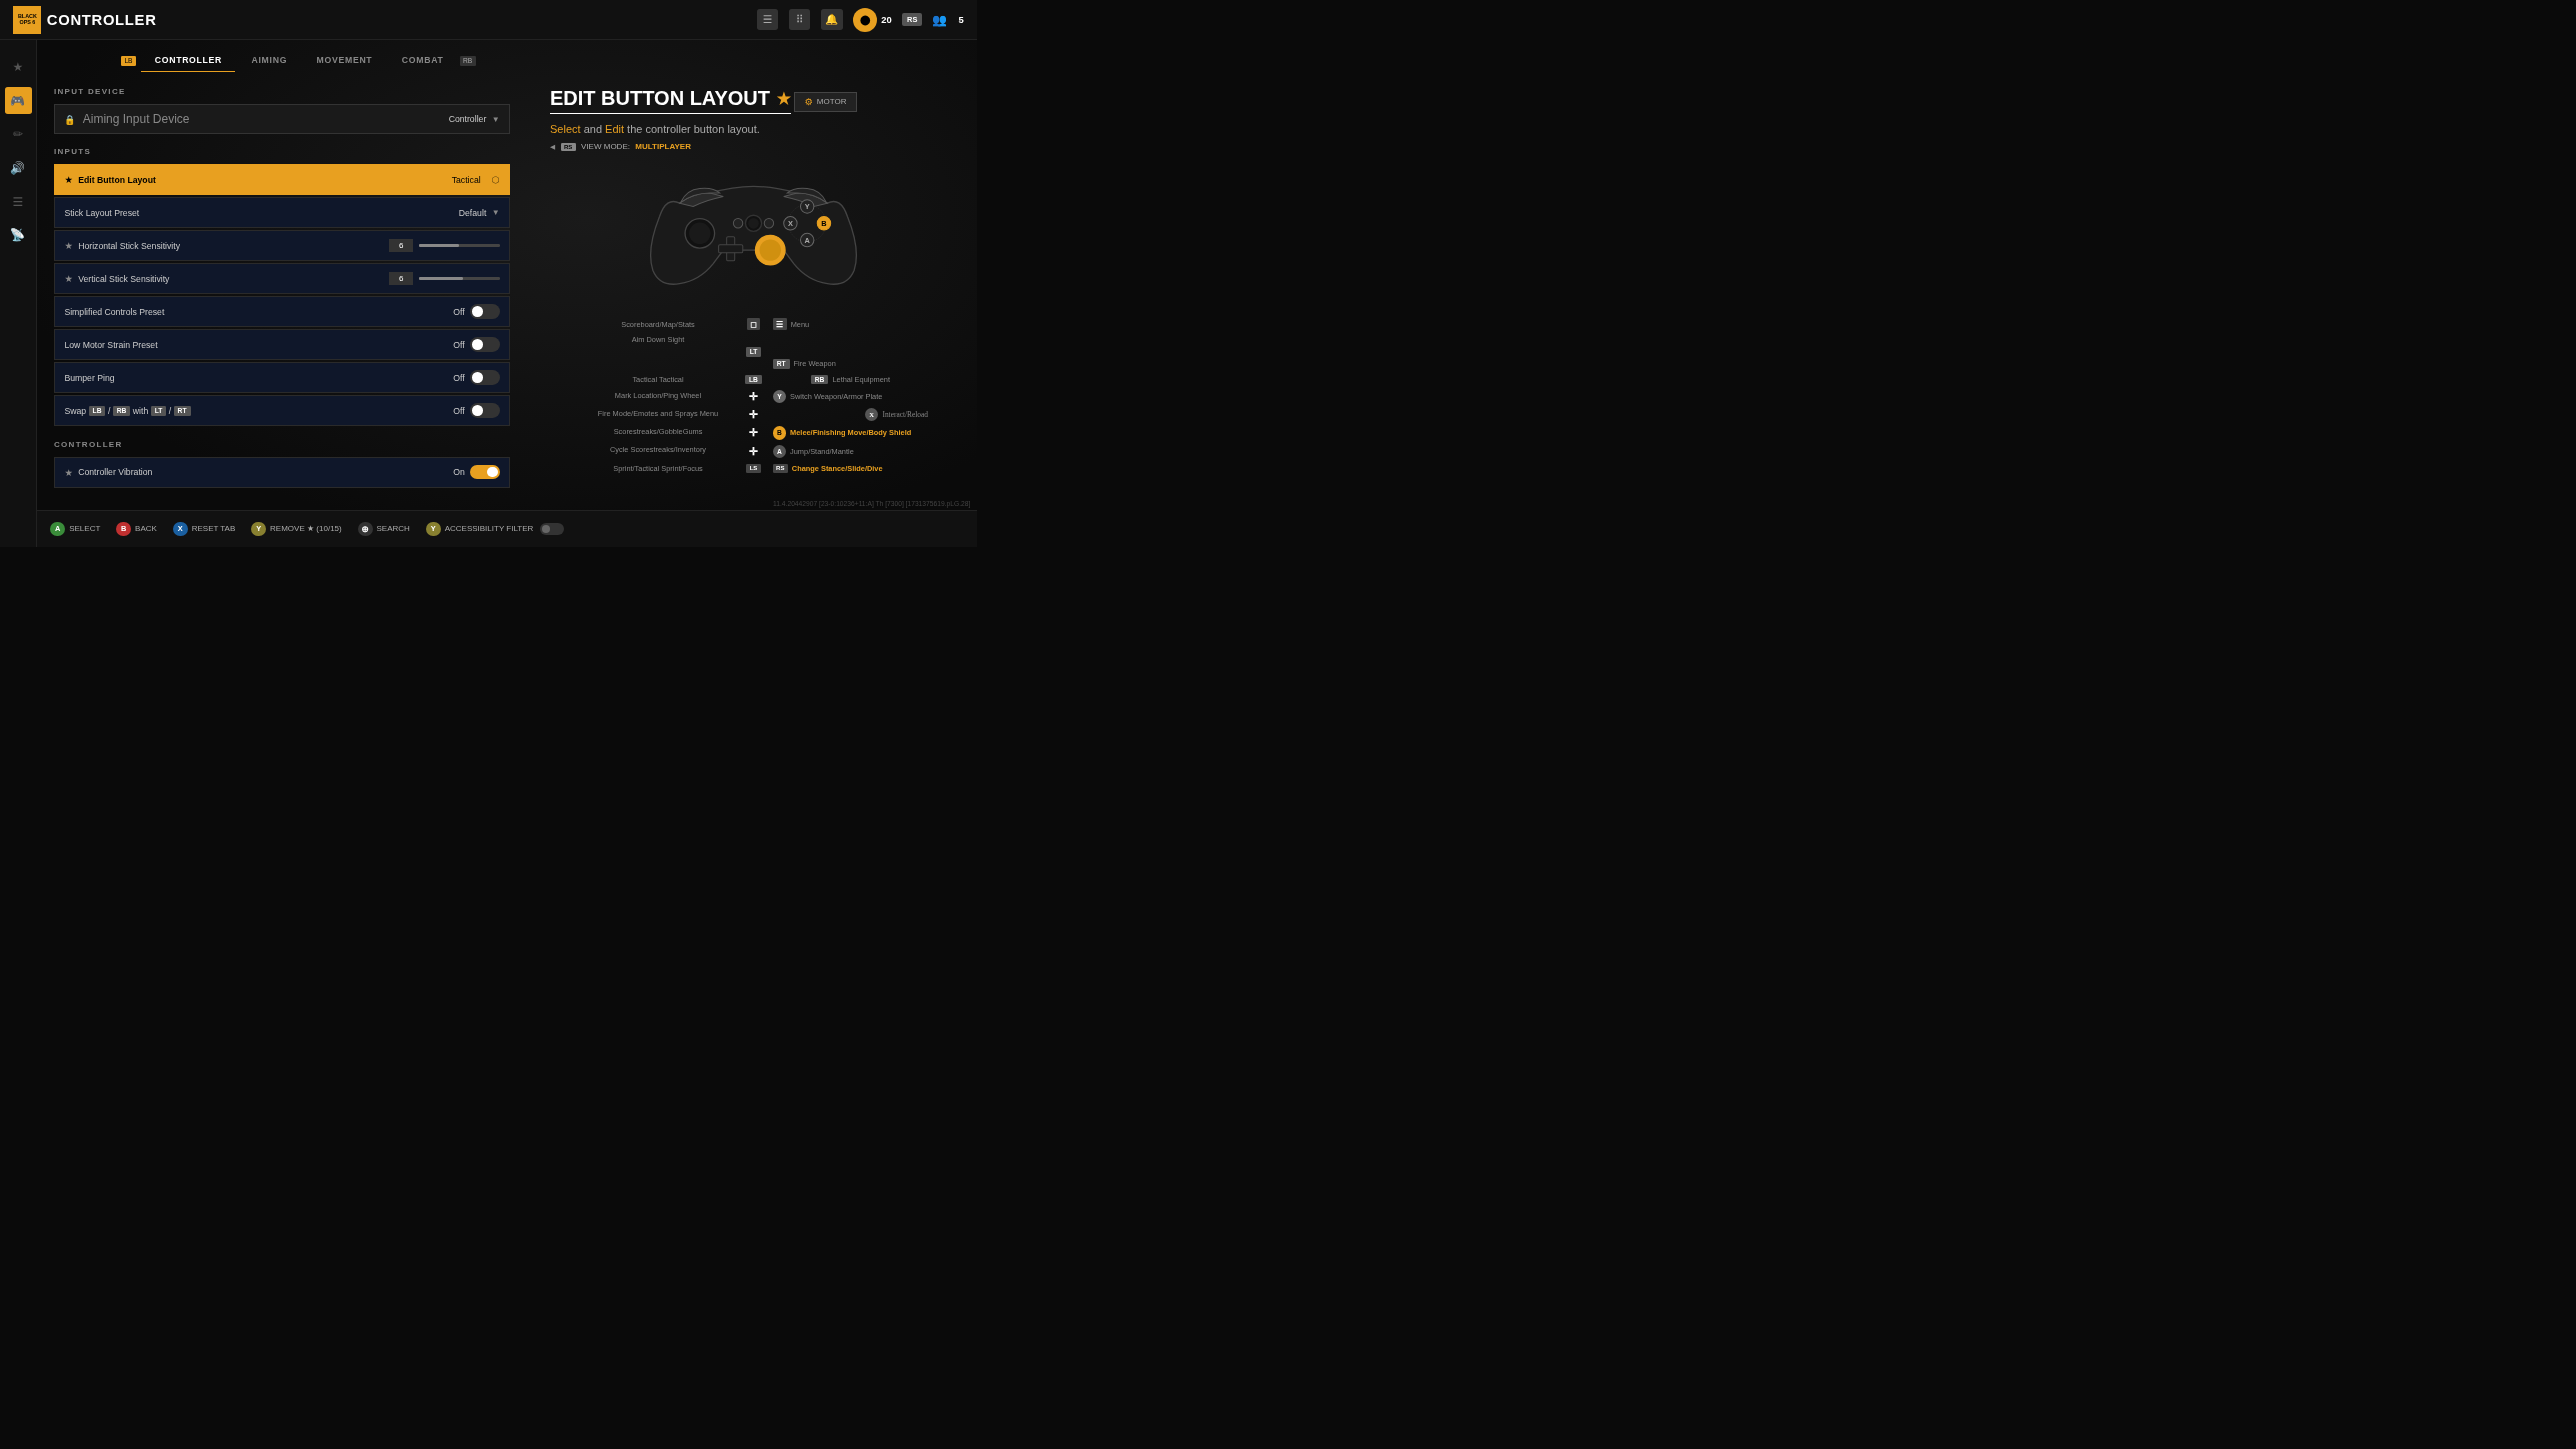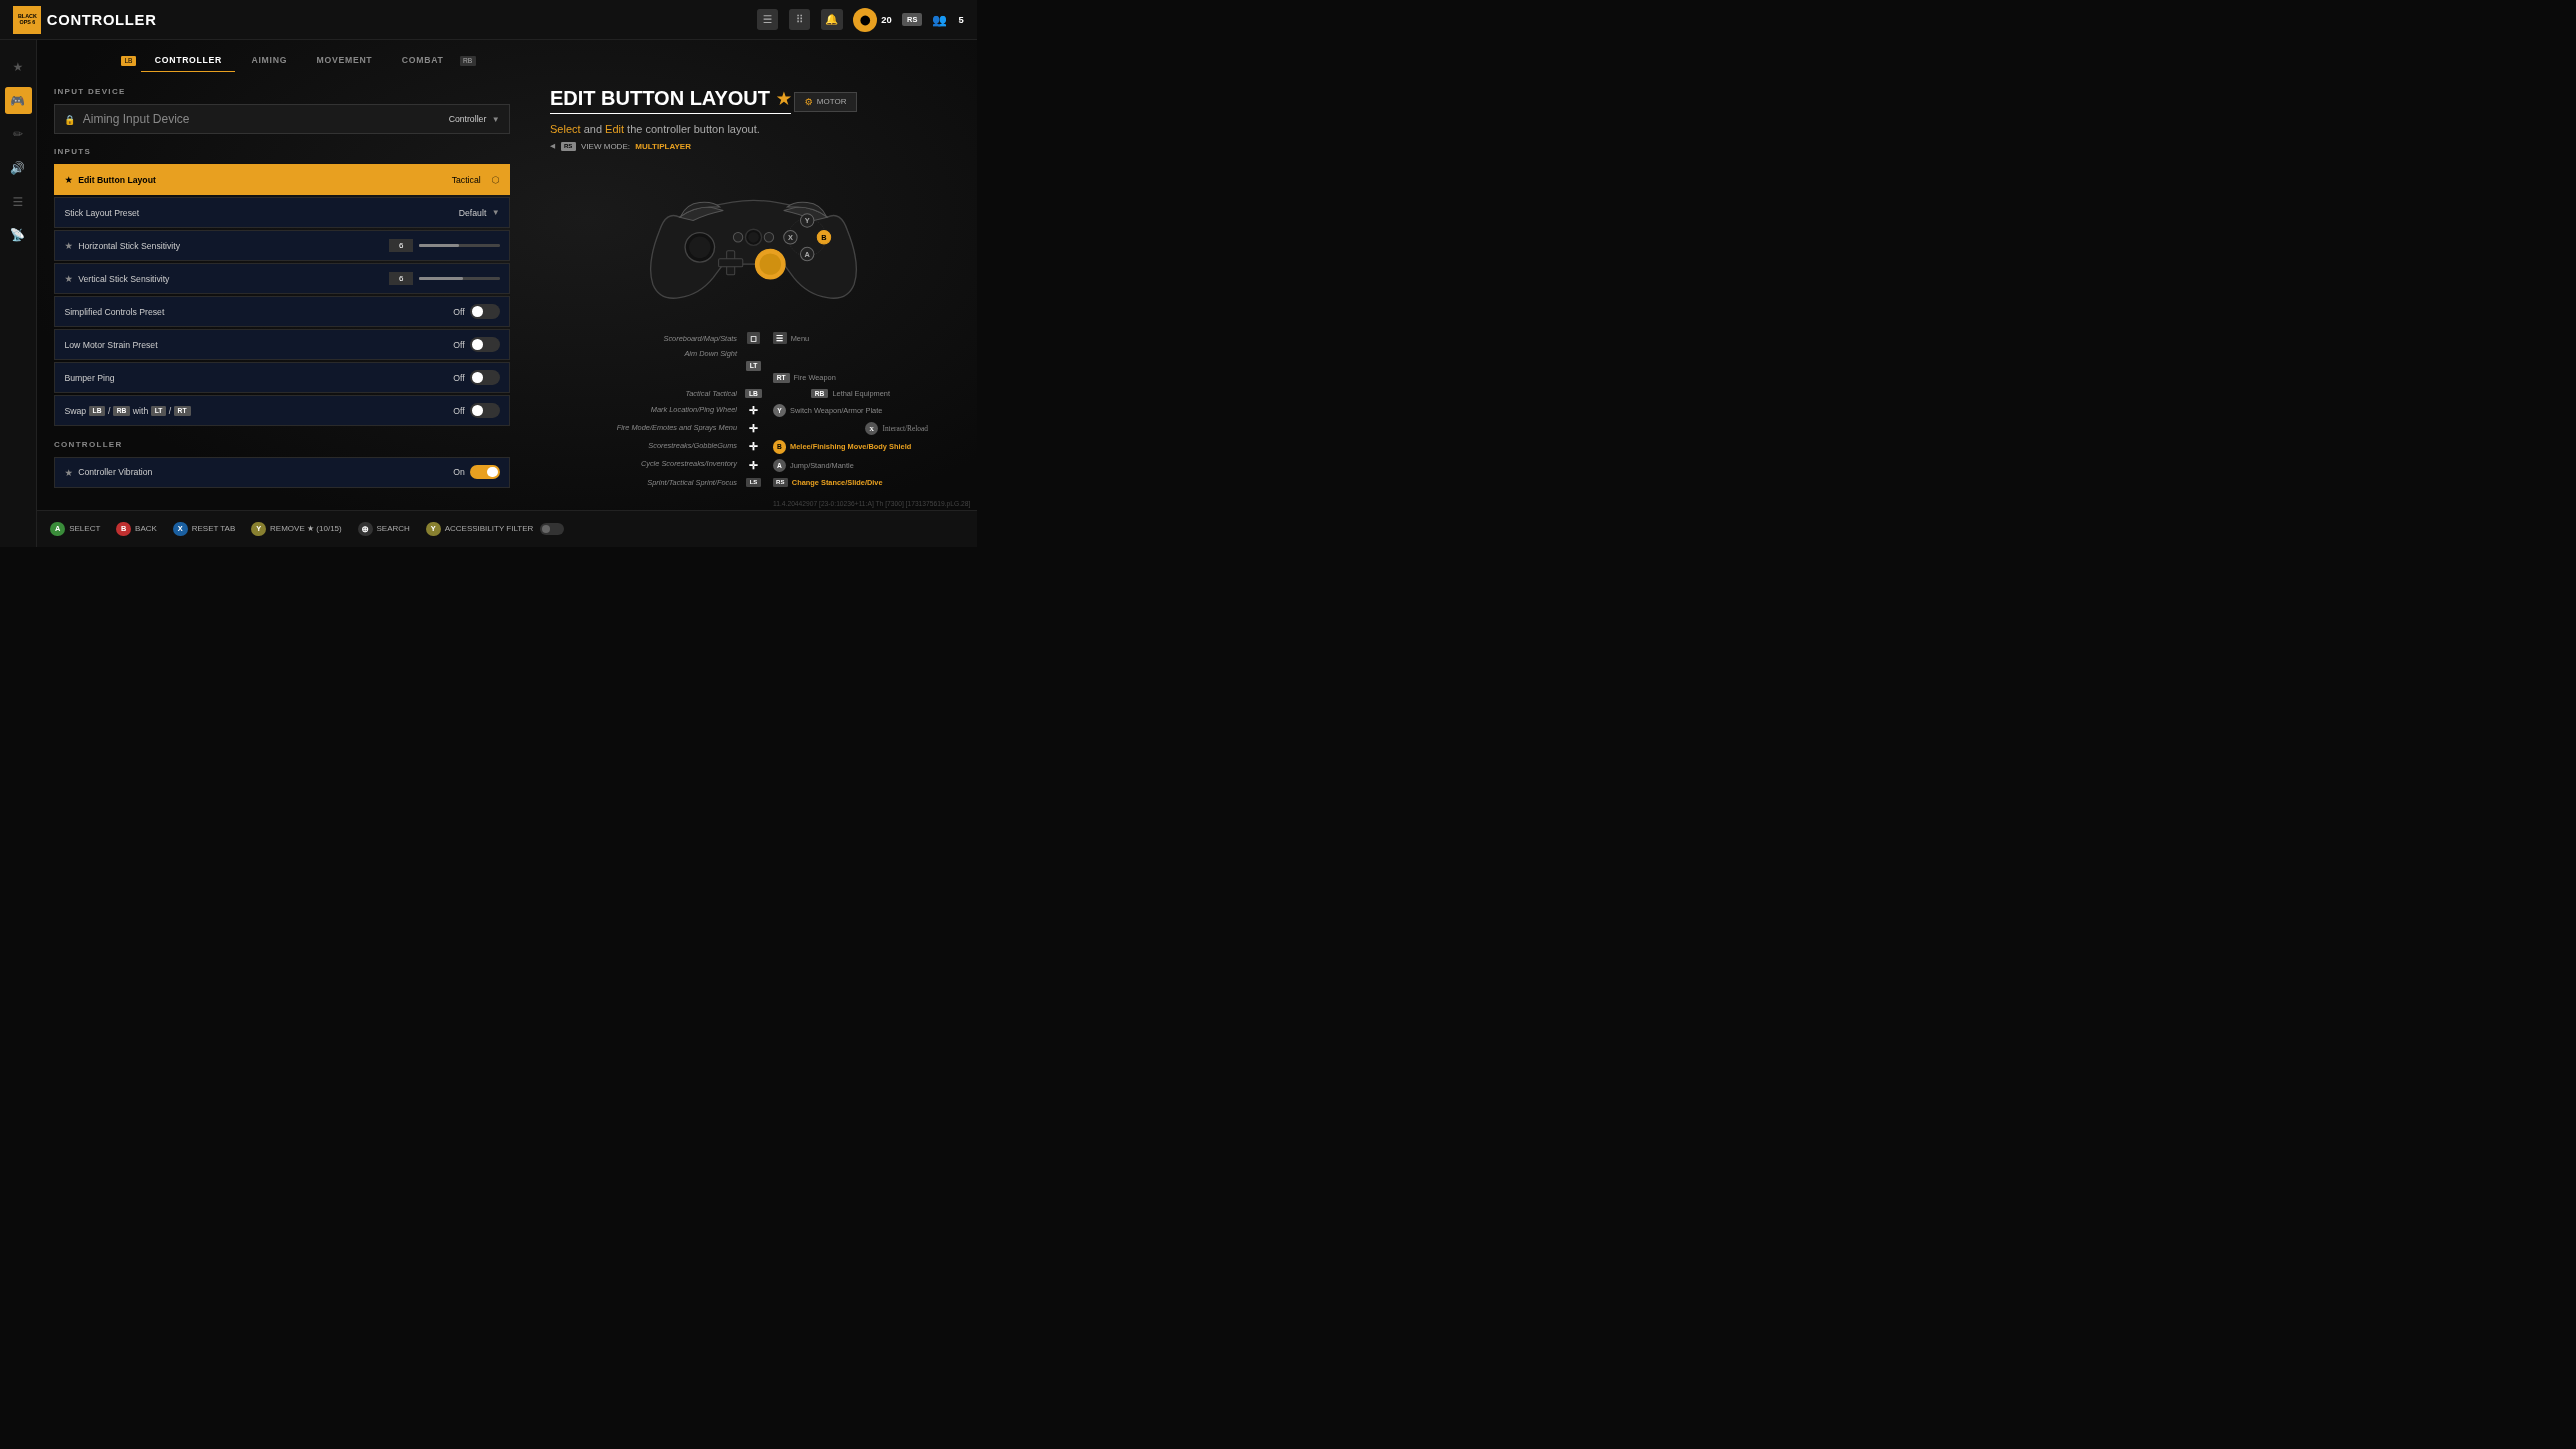--- a/index.html
+++ b/index.html
@@ -346,25 +346,25 @@
 
     .select-edit-text {
       font-size: 11px;
       color: #aaa;
       margin-bottom: 6.7px;
     }
     .select-edit-text .orange { color: #e8a020; }
 
     .view-mode-row {
       display: flex;
-      align-items: flex-start;
+      align-items: flex-end;
       gap: 5.4px;
       font-size: 8px;
       color: #888;
-      margin-bottom: 19px;
+      margin-bottom: 5px;
     }
     .rs-small {
       background: #888;
       color: #000;
       font-size: 6px;
       font-weight: bold;
       padding: 1.3px 3.4px;
       border-radius: 1.3px;
     }
     .view-label { color: #aaa; }
@@ -384,21 +384,21 @@
 
     
     .mapping-table {
       display: grid;
       grid-template-columns: 1fr auto 1fr;
       gap: 2.7px 8px;
       font-size: 7.4px;
       max-width: 349px;
       margin: 0 auto;
     }
-    .map-left { text-align: right; color: #888; padding: 2px 0; font-style: italic; }
+    .map-left { text-align: center; color: #888; padding: 2px 0; }
     .map-center { display: flex; align-items: center; justify-content: center; }
     .map-right { text-align: left; color: #888; padding: 2px 0; }
     .map-btn {
       background: #333;
       color: #fff;
       font-size: 6.7px;
       font-weight: bold;
       padding: 1.3px 4px;
       border-radius: 1.3px;
       white-space: nowrap;

